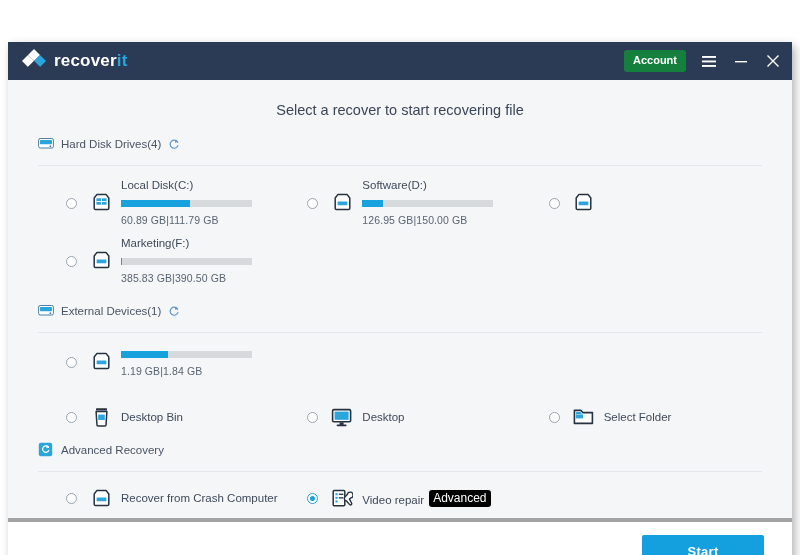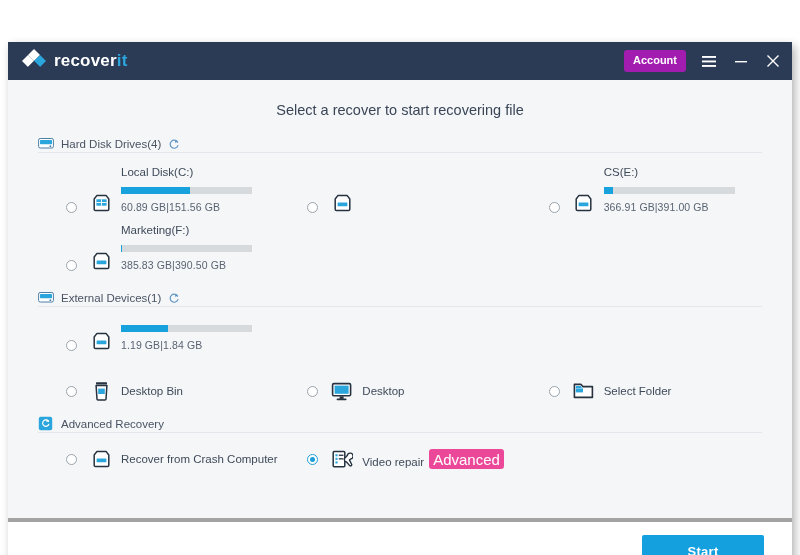--- a/index.html
+++ b/index.html
@@ -28,21 +28,21 @@
     align-items: center;
     padding: 0 10px 0 14px;
     flex: none;
   }
   .logo-wrap { display: flex; align-items: center; gap: 8px; }
   .logo-mark { width: 24px; height: 24px; position: relative; }
   .logo-text { font-size: 17px; font-weight: bold; letter-spacing: .2px; color:#ffffff; }
   .logo-text .accent { color: #2ba6dd; }
   .tb-right { margin-left: auto; display: flex; align-items: center; gap: 14px; }
   .account-btn {
-    background: #a21caf; color: #ffffff;
+    background: #15803d; color: #ffffff;
     font-size: 11px; font-weight: bold;
     padding: 4px 9px; border-radius: 3px;
     border: none; cursor: pointer;
     line-height: 1.2;
   }
   .tb-icon {
     width: 18px; height: 18px; color: #ffffff;
     display: flex; align-items: center; justify-content: center;
     cursor: pointer;
   }
@@ -61,34 +61,34 @@
     color: #3a4556;
     padding: 22px 0 18px;
   }
   
   .section {
     margin-bottom: 2px;
   }
   .sec-head {
     display: flex; align-items: center;
     gap: 7px;
-    padding-bottom: 1px;
+    padding-bottom: 14px;
     border-bottom: 1px solid #e3e6ea;
   }
   .sec-head .sec-icon { width: 16px; height: 15px; display:flex; align-items:center; }
   .sec-head .sec-label { font-size: 11.5px; color: #4a5463; white-space: nowrap; }
   .sec-head .refresh { width: 12px; height: 12px; display:flex; align-items:center; cursor:pointer; }
 
   
   .grid {
     display: grid;
     grid-template-columns: repeat(3, 1fr);
     padding-top: 11px;
   }
-  .entry { display: flex; align-items: flex-end; padding-left: 28px; margin-bottom: 9px; }
+  .entry { display: flex; align-items: center; padding-left: 28px; margin-bottom: 9px; }
   .radio {
     width: 11px; height: 11px; border-radius: 50%;
     border: 1px solid #9aa3ad; background: #fff;
     margin-top: 4px; flex: none; cursor: pointer;
     position: relative;
   }
   .radio.checked { border-color: #1f9fd8; }
   .radio.checked::after {
     content:""; position:absolute; left:2px; top:2px;
     width:5px; height:5px; border-radius:50%; background:#1f9fd8;
@@ -102,22 +102,22 @@
   }
   .bar > span { display:block; height: 100%; background: #17a2dd; }
   .cap { font-size: 10.5px; color: #5a6472; margin-top: 7px; white-space: nowrap; letter-spacing: .1px;}
 
   
   .srow { display: flex; align-items: center; padding-left: 28px; }
   .srow .entry-icon { margin-left: 13px; }
   .srow .lbl { font-size: 11.5px; color: #3f4a59; margin-left: 9px; white-space: nowrap; }
   .badge {
     display: inline-block;
-    background: #ec4899; color: #ffffff;
-    font-size: 15px; padding: 1.5px 4px 1.5px 4px;
+    background: #000000; color: #ffffff;
+    font-size: 12px; padding: 1.5px 4px 1.5px 4px;
     border-radius: 3px; margin-left: 5px;
     vertical-align: 1px;
   }
 
   
   .footer {
     height: 62px; background: #ffffff;
     border-top: 4px solid #a3a3a3;
     display: flex; align-items: center; justify-content: flex-end;
     padding-right: 28px; flex: none;
@@ -207,49 +207,49 @@
               <rect x="5.4" y="5.3" width="10.2" height="6.4" fill="#2ba6dd"></rect>
               <rect x="10.1" y="5.3" width="0.9" height="6.4" fill="#ffffff"></rect>
               <rect x="5.4" y="8.1" width="10.2" height="0.9" fill="#ffffff"></rect>
             </svg>
           </span>
           <div class="entry-body">
             <div class="entry-name">Local Disk(C:)</div>
             <div class="bar">
                 <span style="width: 53%;"></span>
               </div>
-            <div class="cap">60.89  GB|151.56  GB</div>
+            <div class="cap">60.89  GB|111.79  GB</div>
           </div>
         </div>
 
         <div class="entry">
           <span class="radio"></span>
           <span class="entry-icon">
             <svg width="21" height="18" viewBox="0 0 21 18">
               <path d="M3.2 5 L6 1.4 H15 L17.8 5 V15.2 A1.3 1.3 0 0 1 16.5 16.5 H4.5 A1.3 1.3 0 0 1 3.2 15.2 Z" fill="#ffffff" stroke="#26323f" stroke-width="1.5" stroke-linejoin="round"></path>
               <rect x="5.6" y="8.6" width="9.8" height="3.6" rx="0.5" fill="#2ba6dd"></rect>
             </svg>
           </span>
+          <div class="entry-body">
+            <div class="entry-name">Software(D:)</div>
+            <div class="bar">
+                <span style="width: 16%;"></span>
+              </div>
+            <div class="cap">126.95  GB|150.00  GB</div>
+          </div>
         </div>
 
         <div class="entry">
           <span class="radio"></span>
           <span class="entry-icon">
             <svg width="21" height="18" viewBox="0 0 21 18">
               <path d="M3.2 5 L6 1.4 H15 L17.8 5 V15.2 A1.3 1.3 0 0 1 16.5 16.5 H4.5 A1.3 1.3 0 0 1 3.2 15.2 Z" fill="#ffffff" stroke="#26323f" stroke-width="1.5" stroke-linejoin="round"></path>
               <rect x="5.6" y="8.6" width="9.8" height="3.6" rx="0.5" fill="#2ba6dd"></rect>
             </svg>
           </span>
-          <div class="entry-body">
-            <div class="entry-name">CS(E:)</div>
-            <div class="bar">
-                <span style="width: 7%;"></span>
-              </div>
-            <div class="cap">366.91  GB|391.00  GB</div>
-          </div>
         </div>
 
         <div class="entry">
           <span class="radio"></span>
           <span class="entry-icon">
             <svg width="21" height="18" viewBox="0 0 21 18">
               <path d="M3.2 5 L6 1.4 H15 L17.8 5 V15.2 A1.3 1.3 0 0 1 16.5 16.5 H4.5 A1.3 1.3 0 0 1 3.2 15.2 Z" fill="#ffffff" stroke="#26323f" stroke-width="1.5" stroke-linejoin="round"></path>
               <rect x="5.6" y="8.6" width="9.8" height="3.6" rx="0.5" fill="#2ba6dd"></rect>
             </svg>
           </span>

